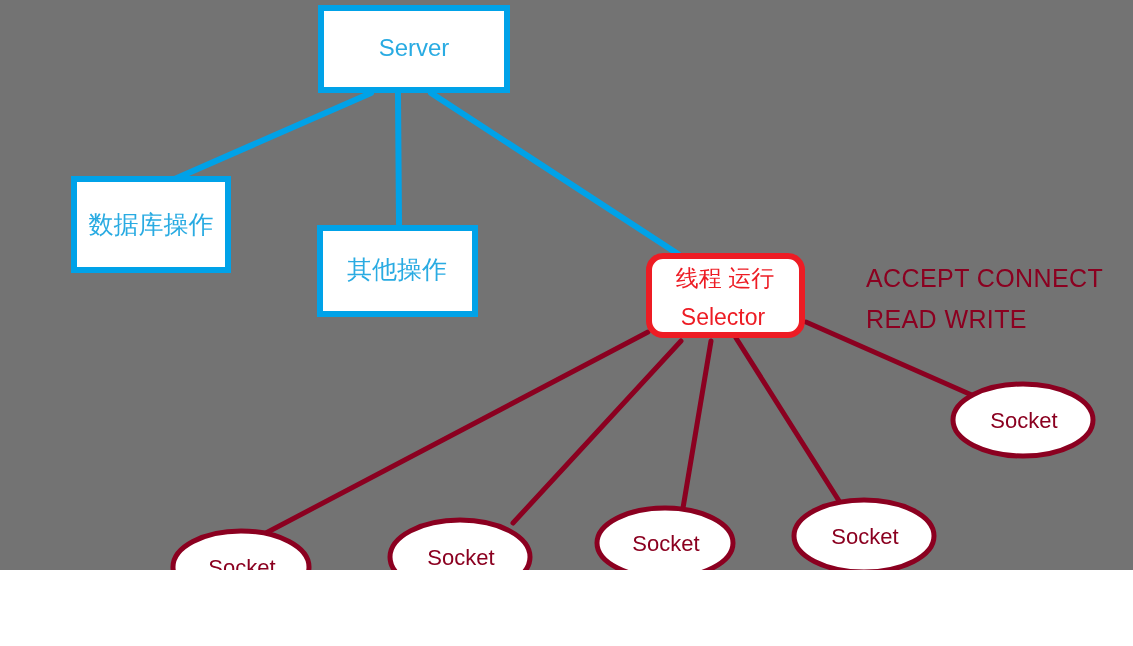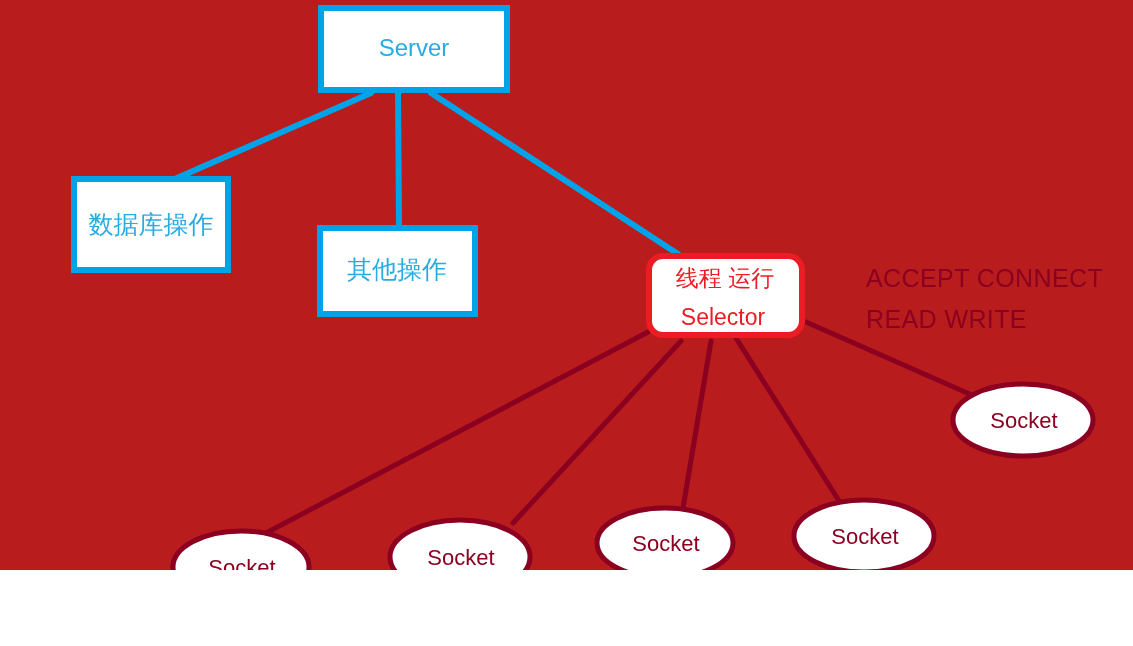--- a/index.html
+++ b/index.html
@@ -4,21 +4,21 @@
 <style>
   html, body {
     margin: 0;
     padding: 0;
     background: #ffffff;
   }
   #canvas-wrap {
     position: relative;
     width: 1133px;
     height: 570px;
-    background: #b91c1c;
+    background: #737373;
     overflow: hidden;
     font-family: "Liberation Sans", sans-serif;
   }
   svg.diagram {
     position: absolute;
     left: 0;
     top: 0;
     width: 1133px;
     height: 646px;
     display: block;

